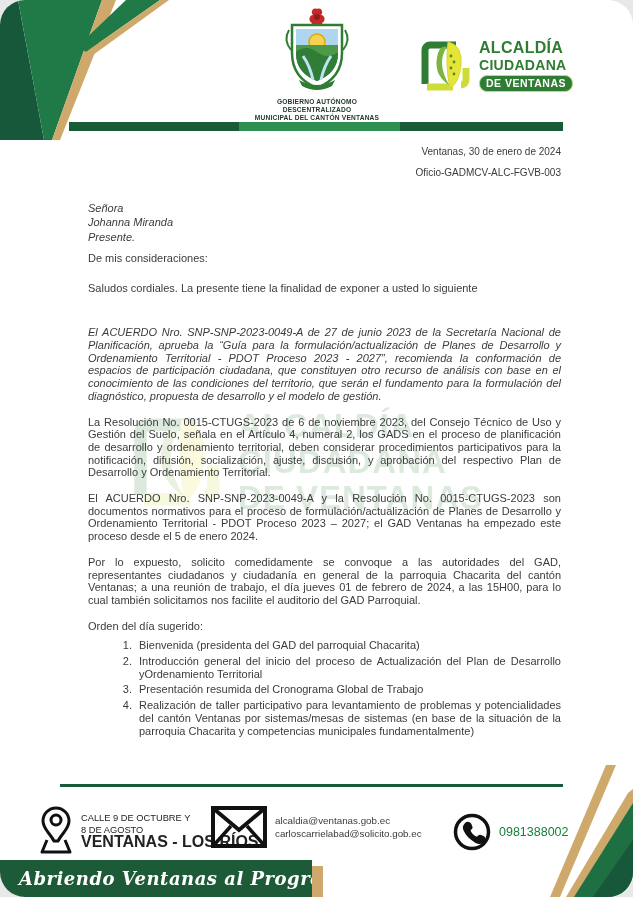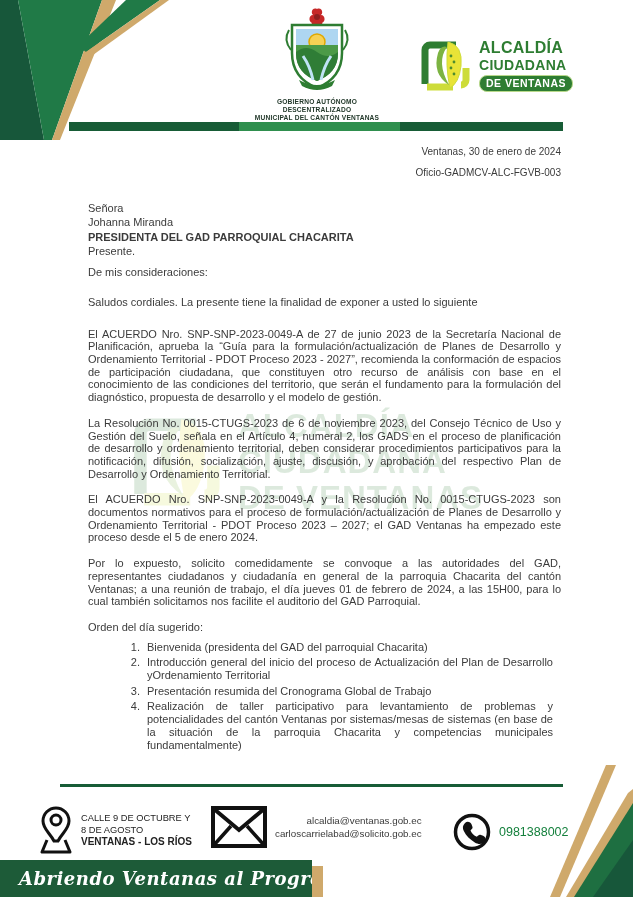--- a/index.html
+++ b/index.html
@@ -1,19 +1,19 @@
 <!DOCTYPE html>
 <html style="--forest: #175c36; --bright: #2f8f4e; --logo_green: #2e7d32; --gold: #cfa96b; --ink: #3b3b3b;"><head>
 <meta charset="utf-8">
 <style>
   html,body{margin:0;padding:0;background:#e8e8e8;}
   .page{
     position:relative; width:633px; height:897px; margin:0 auto;
     background:#fff; overflow:hidden;
-    font-family:"Liberation Sans", sans-serif; color:var(--ink,#3b3b3b);
+    font-family:"Liberation Sans", sans-serif; color:var(--ink,#3b3b3b);border-radius:25px;
   }
   
   .corner-tl{position:absolute;top:0;left:0;}
   .corner-br{position:absolute;bottom:0;right:0;}
   .crest{position:absolute;left:252px;top:8px;width:130px;text-align:center;}
   .crest .org{font-size:6.6px;font-weight:bold;color:#23392b;line-height:8px;letter-spacing:.2px;}
   .crest .admin{font-size:6.6px;color:#8a8a8a;line-height:9px;margin-top:1px;}
   .logo{position:absolute;right:60px;top:38px;display:flex;align-items:center;gap:7px;}
   .logo-text{line-height:1;}
   .logo-text .l1{font-size:16px;font-weight:800;color:var(--logo_green,#2e7d32);letter-spacing:.3px;}
@@ -23,37 +23,37 @@
     border:1.5px solid #b9d98b;letter-spacing:.5px;}
   .header-bar{position:absolute;top:122px;left:69px;right:70px;height:9px;
     background:linear-gradient(90deg,var(--forest,#14532d) 0 34.5%,var(--bright,#2f8f4e) 34.5% 67%,var(--forest,#14532d) 67% 100%);}
   
   .watermark{position:absolute;left:128px;top:408px;display:flex;align-items:center;gap:14px;
     opacity:.16;pointer-events:none;}
   .wm-text div{font-size:33px;font-weight:800;color:#2e7d32;line-height:36px;letter-spacing:1px;}
   
   .content{position:absolute;top:132px;left:88px;width:473px;font-size:11px;line-height:12.7px;}
   .date-block{text-align:right;padding-top:9px;line-height:21px;font-size:10px;}
-  .recipient{margin-top:18px;line-height:14.3px;}
+  .recipient{margin-top:18px;line-height:14.3px;font-style:italic;}
   .recipient .bold{font-weight:bold;}
   .greeting{margin-top:8px;}
   .intro{margin-top:17px;}
   p.body{margin:13px 0 0;text-align:justify;}
-  p.body:first-of-type{margin-top:19px;}
+  p.body:first-of-type{margin-top:32px;font-style:italic;}
   .agenda-title{margin-top:13px;}
-  ol.agenda{margin:7px 8px 0;padding-left:47px;}
+  ol.agenda{margin:7px 0 0;padding-left:47px;}
   ol.agenda li{text-align:justify;margin-bottom:3px;padding-left:4px;}
   
   .rule{position:absolute;top:784px;left:60px;width:503px;height:3px;background:var(--forest,#14532d);}
   .footer{position:absolute;top:802px;left:0;width:543px;height:58px;font-size:9.3px;color:#222;padding-left:34px;}
   .f-item{position:absolute;display:flex;align-items:center;gap:7px;}
   .f-loc{left:38px;top:4px;}
   .f-loc .txt{line-height:12px;font-size:9.3px;}
-  .f-loc .txt .bold{font-weight:bold;font-size:10px;}
-  .f-mail{left:210px;top:2px;text-align:right;}
+  .f-loc .txt .bold{font-weight:bold;font-size:16px;}
+  .f-mail{left:210px;top:2px;}
   .f-mail .txt{line-height:13.5px;font-size:9.8px;color:#3a3a3a;}
   .f-phone{left:452px;top:10px;}
   .f-phone .txt{font-size:12.5px;color:#15803d;}
   .banner{position:absolute;bottom:0;left:0;width:312px;height:37px;background:#1d5b38;
     display:flex;align-items:center;gap:9px;padding-left:10px;box-sizing:border-box;}
   .banner-gold{position:absolute;bottom:0;left:312px;width:11px;height:31px;background:var(--gold,#c9a962);}
   .banner .slogan{color:#fff;font-family:"DejaVu Serif",serif;font-style:italic;font-weight:bold;
     font-size:18px;letter-spacing:.5px;white-space:nowrap;}
 </style>
 </head>
@@ -134,21 +134,20 @@
 
   <div class="content">
     <div class="date-block">
       <div>Ventanas, 30 de enero de 2024</div>
       <div>Oficio-GADMCV-ALC-FGVB-003</div>
     </div>
 
     <div class="recipient">
       <div>Señora</div>
       <div>Johanna Miranda</div>
-      <div class="bold">PRESIDENTA DEL GAD PARROQUIAL CHACARITA</div>
       <div>Presente.</div>
     </div>
 
     <div class="greeting">De mis consideraciones:</div>
     <div class="intro">Saludos cordiales. La presente tiene la finalidad de exponer a usted lo siguiente</div>
 
     <p class="body">El ACUERDO Nro. SNP-SNP-2023-0049-A de 27 de junio 2023 de la Secretaría Nacional de Planificación, aprueba la “Guía para la formulación/actualización de Planes de Desarrollo y Ordenamiento Territorial - PDOT Proceso 2023 - 2027”, recomienda la conformación de espacios de participación ciudadana, que constituyen otro recurso de análisis con base en el conocimiento de las condiciones del territorio, que serán el fundamento para la formulación del diagnóstico, propuesta de desarrollo y el modelo de gestión.</p>
     <p class="body">La Resolución No. 0015-CTUGS-2023 de 6 de noviembre 2023, del Consejo Técnico de Uso y Gestión del Suelo, señala en el Artículo 4, numeral 2, los GADS en el proceso de planificación de desarrollo y ordenamiento territorial, deben considerar procedimientos participativos para la notificación, difusión, socialización, ajuste, discusión, y aprobación del respectivo Plan de Desarrollo y Ordenamiento Territorial.</p>
     <p class="body">El ACUERDO Nro. SNP-SNP-2023-0049-A y la Resolución No. 0015-CTUGS-2023 son documentos normativos para el proceso de formulación/actualización de Planes de Desarrollo y Ordenamiento Territorial - PDOT Proceso 2023 – 2027; el GAD Ventanas ha empezado este proceso desde el 5 de enero 2024.</p>
     <p class="body">Por lo expuesto, solicito comedidamente se convoque a las autoridades del GAD, representantes ciudadanos y ciudadanía en general de la parroquia Chacarita del cantón Ventanas; a una reunión de trabajo, el día jueves 01 de febrero de 2024, a las 15H00, para lo cual también solicitamos nos facilite el auditorio del GAD Parroquial.</p>

